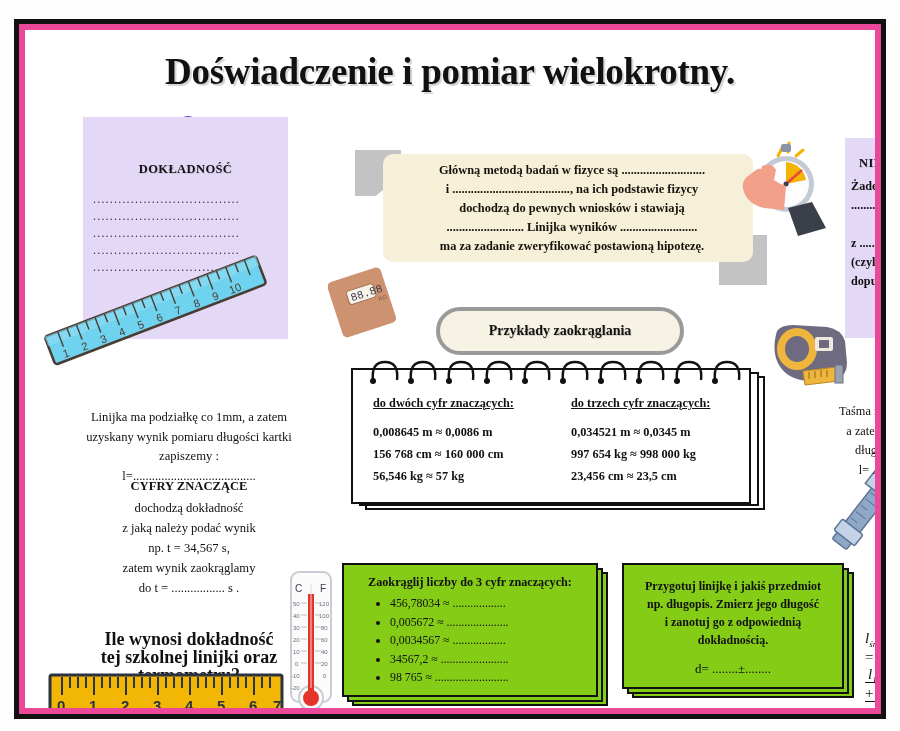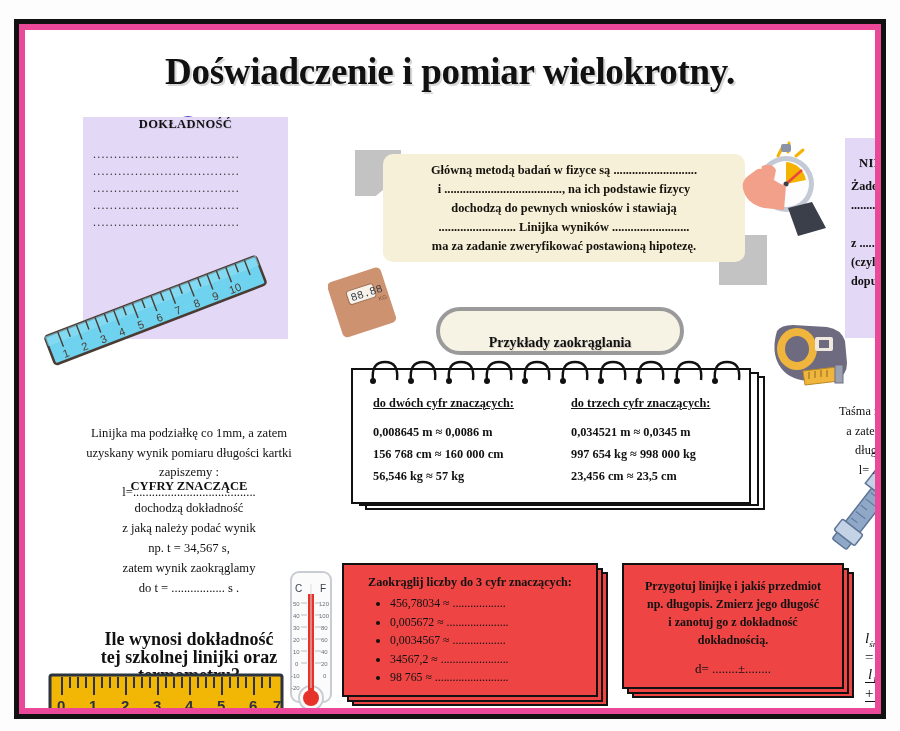--- a/index.html
+++ b/index.html
@@ -55,21 +55,21 @@
     opacity:.85;
   }
   #sticky-tape-r{
     position:absolute;left:694px;top:205px;width:48px;height:50px;
     background:#b9b9b9;opacity:.85;
     clip-path:polygon(0 0,100% 0,100% 100%,0 100%,0 42%);
   }
   #sticky{
     position:absolute;left:358px;top:124px;width:362px;height:108px;
     background:#f6f0d8;border-radius:10px;
-    display:flex;align-items:center;justify-content:center;
+    display:flex;align-items:center;justify-content:center;padding-left:8px;
   }
   #sticky .body{
     font-size:12.4px;font-weight:bold;line-height:19px;color:#15120c;
     text-align:center;padding:0 14px;
   }
 
   
   #stopwatch{position:absolute;left:693px;top:96px;width:108px;height:112px;}
 
   
@@ -81,21 +81,21 @@
   
   #tapemeasure{position:absolute;left:742px;top:283px;width:84px;height:80px;}
 
   
   #caliper{position:absolute;left:800px;top:440px;width:72px;height:96px;}
 
   
   #pill{
     position:absolute;left:411px;top:277px;width:240px;height:40px;
     background:#f6f2e4;border:4px solid #9a9a9a;border-radius:24px;
-    display:flex;align-items:flex-end;justify-content:center;
+    display:flex;align-items:center;justify-content:center;
   }
   #pill span{font-weight:bold;font-size:14px;color:#111;
     text-shadow:1px 1px 0 #d6d2c4;}
 
   
   #notebook{position:absolute;left:326px;top:336px;width:404px;height:140px;}
   #nb-stack3{position:absolute;left:14px;top:10px;width:396px;height:130px;
     background:#fff;border:2px solid #111;}
   #nb-stack2{position:absolute;left:8px;top:6px;width:396px;height:130px;
     background:#fff;border:2px solid #111;}
@@ -107,21 +107,21 @@
     display:flex;
   }
   .nb-col{flex:1;padding-left:20px;box-sizing:border-box;}
   .nb-col .hd{
     font-size:12.3px;text-decoration:underline;color:#111;margin-bottom:10px;
   }
   .nb-col .row{font-size:12.3px;color:#111;line-height:22px;white-space:nowrap;}
 
   
   #left-text{
-    position:absolute;left:24px;top:394px;width:280px;
+    position:absolute;left:24px;top:378px;width:280px;
     text-align:center;font-size:12.6px;line-height:19.5px;color:#111;
   }
   .hl{
     display:inline-block;position:relative;font-weight:bold;font-size:12.6px;
     padding:2px 16px;color:#111;
   }
   .hl::before{
     content:"";position:absolute;left:0;top:1px;right:0;bottom:1px;
     background:#cfcfcf;border-radius:6px/10px;z-index:-1;
   }
@@ -141,21 +141,21 @@
     content:"";position:absolute;left:-4px;top:2px;right:-4px;bottom:2px;
     background:#cfcfcf;border-radius:10px/14px;z-index:-1;
   }
 
   
   #ruler-yellow{position:absolute;left:23px;top:643px;width:236px;height:44px;}
   
   #thermo{position:absolute;left:262px;top:540px;width:48px;height:145px;}
 
   
-  .wcard{position:absolute;background:#ef4444;border:2.5px solid #111;}
+  .wcard{position:absolute;background:#84cc16;border:2.5px solid #111;}
   #card1-b2{left:327px;top:542px;width:252px;height:130px;}
   #card1-b1{left:322px;top:538px;width:252px;height:130px;}
   #card1{left:317px;top:533px;width:252px;height:130px;}
   #card1 .t{
     font-weight:bold;font-size:12.2px;text-align:center;margin:10px 6px 4px;color:#111;
   }
   #card1 ul{margin:0;padding:0 8px 0 46px;list-style:disc;}
   #card1 li{font-size:11.8px;line-height:18.5px;color:#111;white-space:nowrap;}
 
   #card2-b2{left:607px;top:542px;width:218px;height:122px;}
@@ -199,21 +199,21 @@
   <div id="pushpin">
     <svg width="34" height="36" viewBox="0 0 34 36">
       <ellipse cx="17" cy="11" rx="11" ry="9" fill="#4b3fc4"></ellipse>
       <ellipse cx="13" cy="8" rx="5" ry="4" fill="#7a6fe0"></ellipse>
       <path d="M14 19 L12 34 L18 21 Z" fill="#3b32a0"></path>
       <ellipse cx="20" cy="16" rx="7" ry="5" fill="#3b32a0"></ellipse>
     </svg>
   </div>
 
   <div class="purple" id="purple-left">
-    <div class="card-head" style="">DOKŁADNOŚĆ</div>
+    <div class="card-head" style="margin-top:45px">DOKŁADNOŚĆ</div>
     <div style="margin-top:14px">
       <div class="dotline">...................................</div>
       <div class="dotline">...................................</div>
       <div class="dotline">...................................</div>
       <div class="dotline">...................................</div>
       <div class="dotline">...................................</div>
     </div>
   </div>
 
   <div class="purple" id="purple-right">
@@ -508,21 +508,21 @@
       <li>98 765 ≈ .........................</li>
     </ul>
   </div>
 
   <div class="wcard" id="card2-b2"></div>
   <div class="wcard" id="card2-b1"></div>
   <div class="wcard" id="card2">
     <div class="t">
       <span>Przygotuj linijkę i jakiś przedmiot</span><br>
       <span>np. długopis. Zmierz jego długość</span><br>
-      <span>i zanotuj go z dokładność</span><br>
+      <span>i zanotuj go z odpowiednią</span><br>
       <span>dokładnością.</span>
     </div>
     <div class="d">d= ........±........</div>
   </div>
 
   <div id="caliper">
     <svg width="72" height="96" viewBox="0 0 72 96">
       <g transform="rotate(38 36 48)">
         <rect x="26" y="4" width="18" height="78" rx="2" fill="#8fa8c8" stroke="#5d7characters"></rect>
         <rect x="26" y="4" width="18" height="78" rx="2" fill="#8fa8c8" stroke="#5d7596" stroke-width="1.5"></rect>

